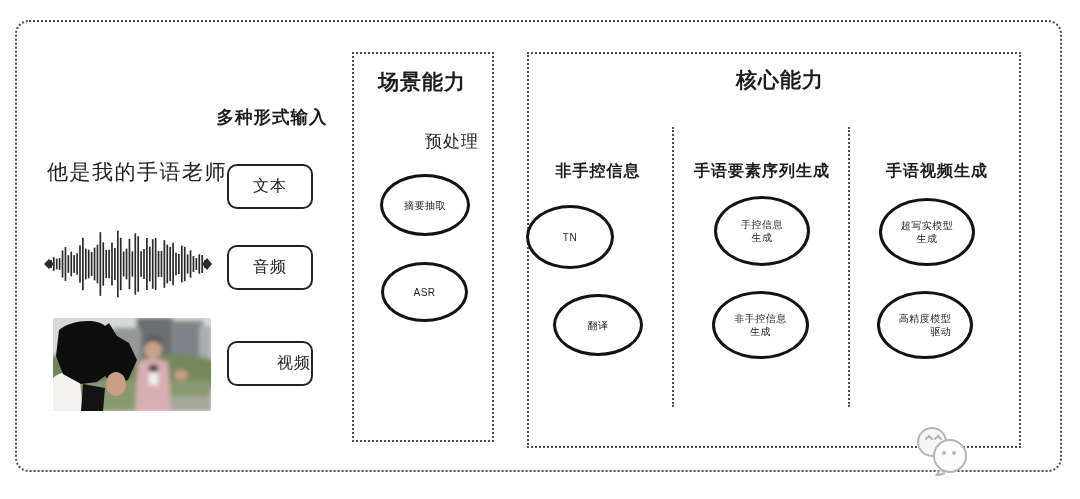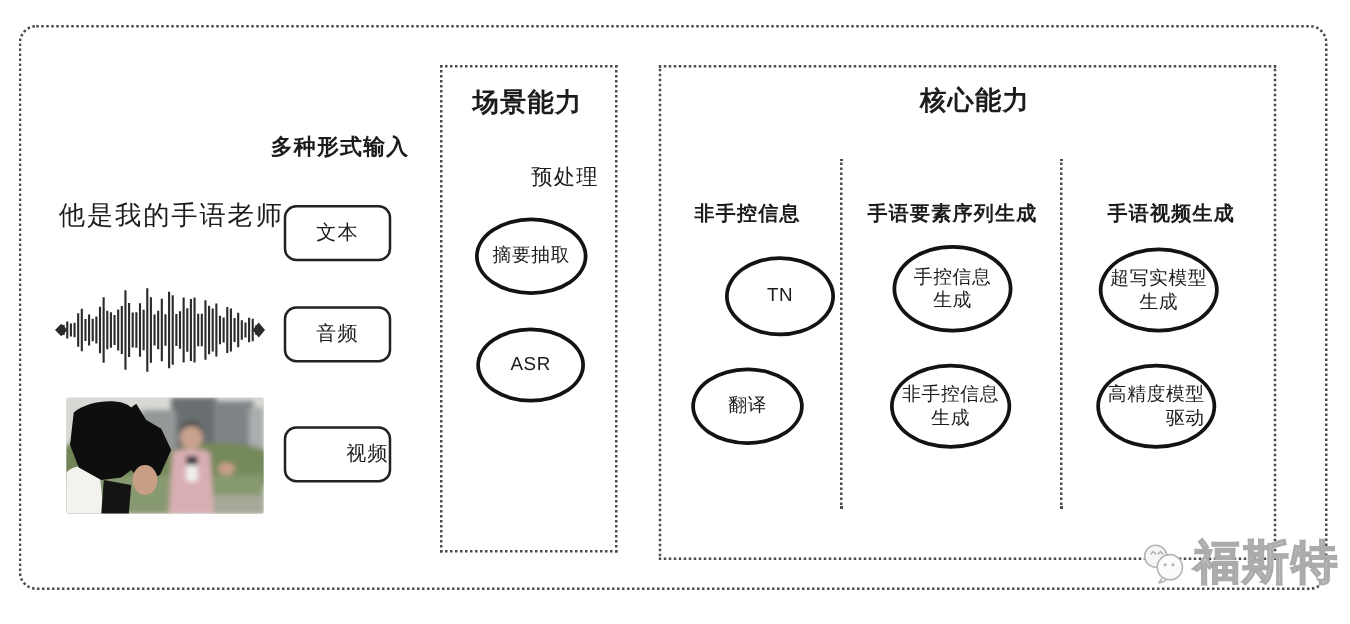--- a/index.html
+++ b/index.html
@@ -32,21 +32,21 @@
   }
   .pill{
     position:absolute;left:227px;width:86px;height:45px;
     border:2px solid #222;border-radius:10px;background:#fff;
     display:flex;align-items:center;justify-content:center;
     font-size:16px;letter-spacing:1px;box-sizing:border-box;
   }
   .node{
     position:absolute;border:3px solid #131313;border-radius:50%;background:#fff;
     display:flex;align-items:center;justify-content:center;text-align:center;
-    font-size:15px;line-height:1.3;white-space:pre-line;box-sizing:border-box;
+    font-size:10px;line-height:1.3;white-space:pre-line;box-sizing:border-box;
     letter-spacing:0.5px;
   }
   .col-header{
     position:absolute;transform:translateX(-50%);
     font-size:16px;font-weight:600;white-space:nowrap;letter-spacing:1px;
   }
   .divider{
     position:absolute;top:127px;height:280px;width:0;
     border-left:2px dotted #4c4c4c;
   }
@@ -189,21 +189,21 @@
   <div class="dashed-box core-box"></div>
   <div class="box-title" style="left:780px;top:66px;">核心能力</div>
 
   <div class="divider" style="left:672px;"></div>
   <div class="divider" style="left:848px;"></div>
 
   <div class="col-header" style="left:598px;top:161px;">非手控信息</div>
   <div class="col-header" style="left:762px;top:161px;">手语要素序列生成</div>
   <div class="col-header" style="left:937px;top:161px;">手语视频生成</div>
 
-  <div class="node" style="left:580px;top:205px;width:88px;height:64px;">TN</div>
+  <div class="node" style="left:526px;top:205px;width:88px;height:64px;">TN</div>
   <div class="node" style="left:553px;top:294px;width:90px;height:62px;">翻译</div>
 
   <div class="node" style="left:714px;top:196px;width:96px;height:70px;">手控信息
 生成</div>
   <div class="node" style="left:712px;top:291px;width:97px;height:68px;">非手控信息
 生成</div>
 
   <div class="node" style="left:879px;top:198px;width:96px;height:68px;">超写实模型
 生成</div>
   <div class="node" style="left:877px;top:291px;width:96px;height:68px;text-align:right;">高精度模型
@@ -212,16 +212,15 @@
   <div class="watermark">
     <svg width="62" height="52" viewBox="0 0 62 52">
       <circle cx="20" cy="18" r="14" fill="#f6f6f6" stroke="#b5b5b5" stroke-width="2"></circle>
       <path d="M14,15 l3,-3 l3,3" fill="none" stroke="#b5b5b5" stroke-width="2" stroke-linecap="round"></path>
       <path d="M23,15 l3,-3 l3,3" fill="none" stroke="#b5b5b5" stroke-width="2" stroke-linecap="round"></path>
       <circle cx="38" cy="32" r="16" fill="#fbfbfb" stroke="#b5b5b5" stroke-width="2"></circle>
       <circle cx="32" cy="29" r="2" fill="#b5b5b5"></circle>
       <circle cx="42" cy="29" r="2" fill="#b5b5b5"></circle>
       <path d="M28,46 l-4,6 l9,-3" fill="#fbfbfb" stroke="#b5b5b5" stroke-width="2" stroke-linejoin="round"></path>
     </svg>
-    <span class="watermark-text">福斯特</span>
   </div>
 
 </div>
 
 </body></html>

